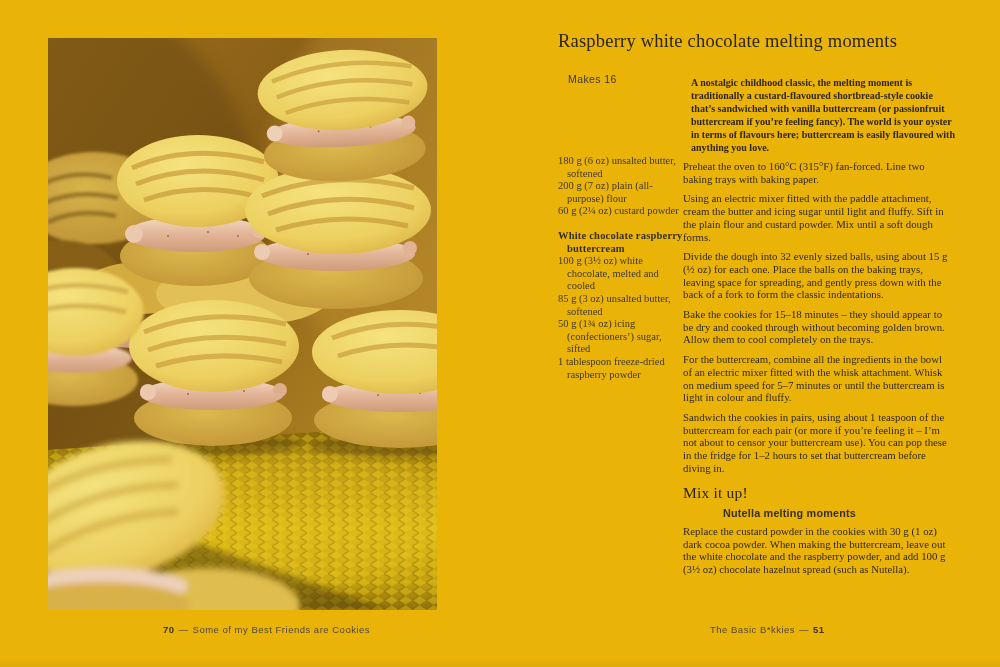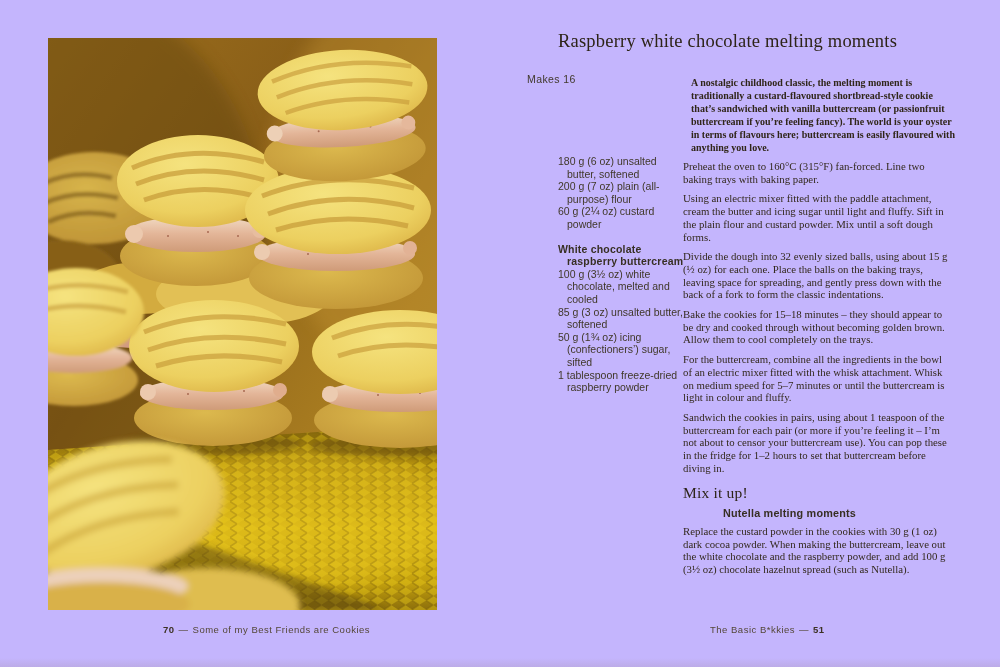--- a/index.html
+++ b/index.html
@@ -1,44 +1,44 @@
 <!DOCTYPE html>
 <html><head>
 <meta charset="utf-8">
 <style>
   html,body{margin:0;padding:0;}
   .page{
     position:relative; width:1000px; height:667px;
-    background:#c4b5fd; overflow:hidden;
+    background:#eab308; overflow:hidden;
     font-family:"Liberation Serif", serif; color:#33291d;
   }
   .page::after{
     content:""; position:absolute; left:0; right:0; bottom:0; height:9px;
     background:linear-gradient(rgba(120,90,40,0), rgba(120,90,40,0.10));
     pointer-events:none;
   }
   .photo{ position:absolute; left:48px; top:38px; width:389px; height:572px; margin:0; }
   .photo svg{ display:block; }
 
   .title{
     position:absolute; left:558px; top:31px; margin:0;
     font-size:18.5px; font-weight:normal; color:#2d2418; letter-spacing:0.2px;
   }
   .makes{
-    position:absolute; left:527px; top:73px;
+    position:absolute; left:568px; top:73px;
     font-family:"Liberation Sans", sans-serif; font-size:10.5px;
     color:#41392c; letter-spacing:0.4px;
   }
   .intro{
     position:absolute; left:683px; top:68px; width:268px; margin:8px;
     font-weight:bold; font-size:10px; line-height:13px; color:#302619;
   }
   .ingredients{
     position:absolute; left:558px; top:155px; width:126px;
-    font-family:Liberation Sans, sans-serif; font-size:10.5px;
+    font-family:Liberation Serif, serif; font-size:10.5px;
     line-height:12.6px; color:#403829;
   }
   .ing{ margin:0; padding-left:9px; text-indent:-9px; }
   .bc-heading{
     margin:12px 0 0; padding-left:9px; text-indent:-9px;
     font-weight:bold; color:#372f23; letter-spacing:0.2px;
   }
   .method{
     position:absolute; left:683px; top:155px; width:268px;
     font-size:10.8px; line-height:12.7px; color:#33291d;

